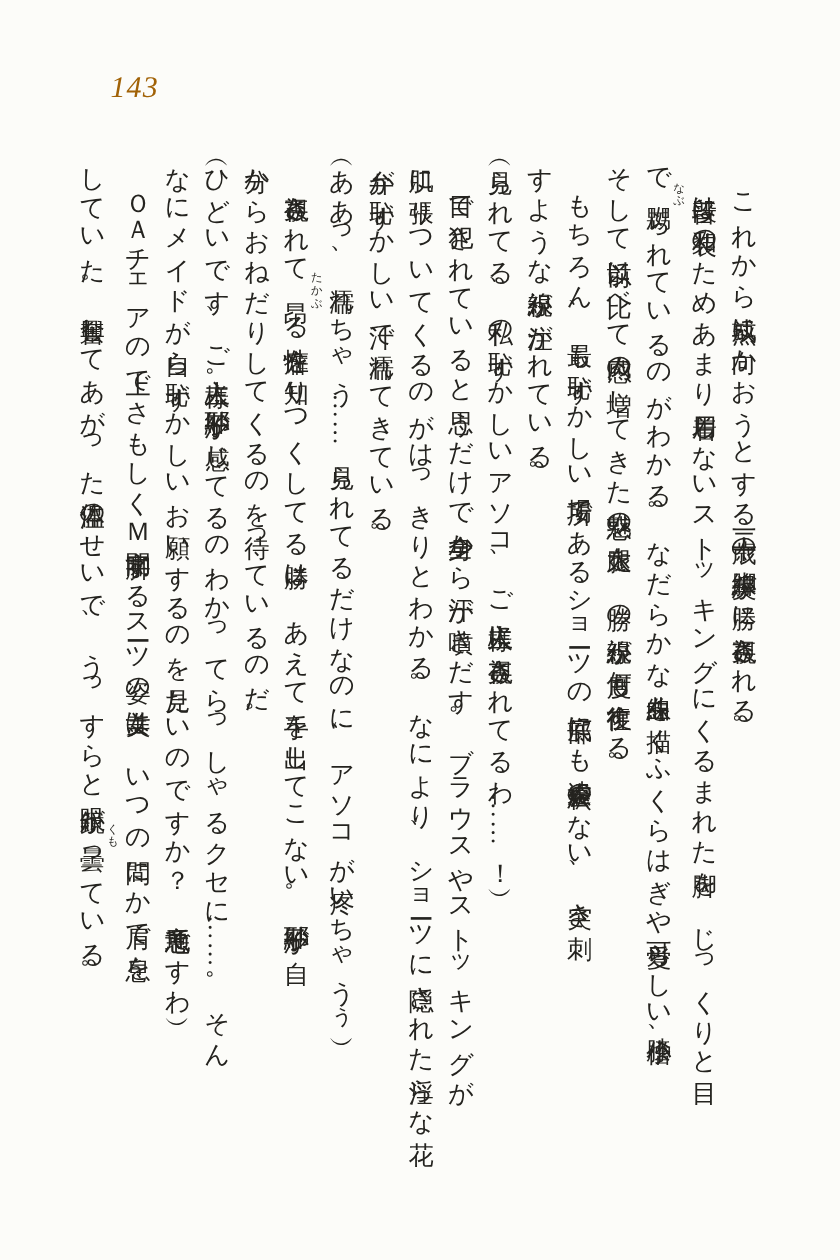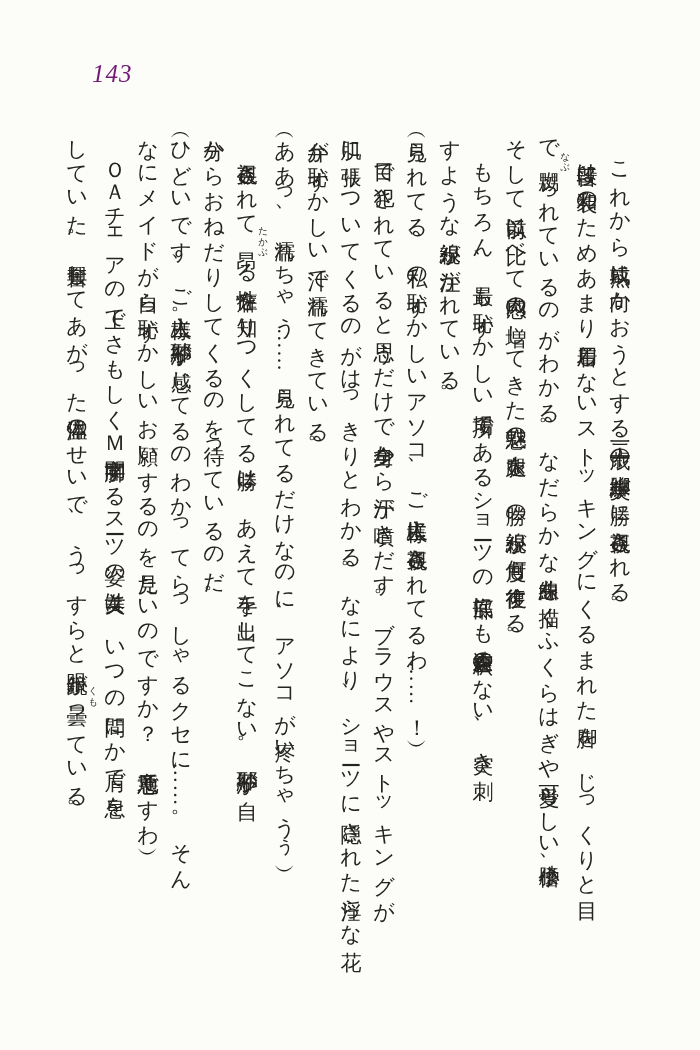--- a/index.html
+++ b/index.html
@@ -14,21 +14,21 @@
     overflow: hidden;
     font-family: "Liberation Serif", "DejaVu Serif", serif;
     color: #24231f;
   }
   .page-number {
     position: absolute;
     top: 60px;
     left: 92px;
     font-size: 25px;
     font-style: italic;
-    color: #701a75;
+    color: #a16207;
     letter-spacing: 1px;
   }
   .text-block {
     position: absolute;
     top: 125px;
     right: 64px;
     height: 848px;
     writing-mode: vertical-rl;
     text-orientation: mixed;
     font-size: 21px;

